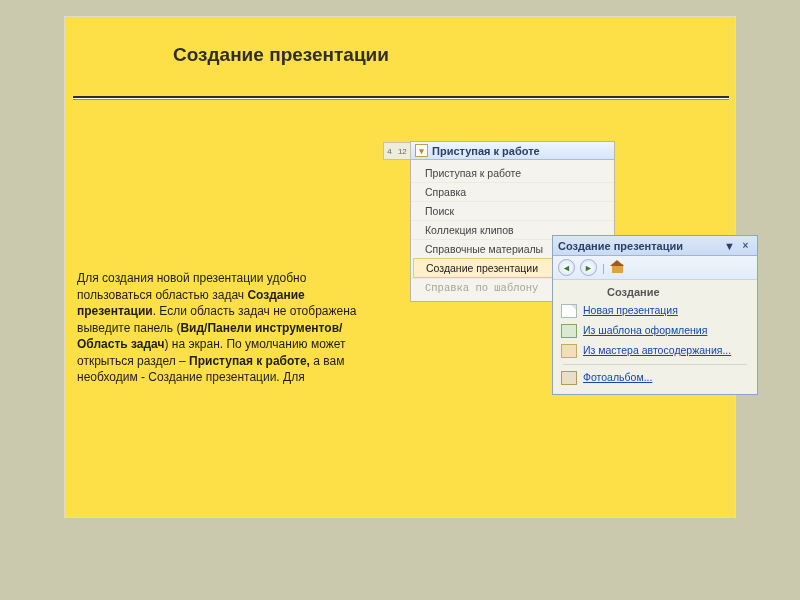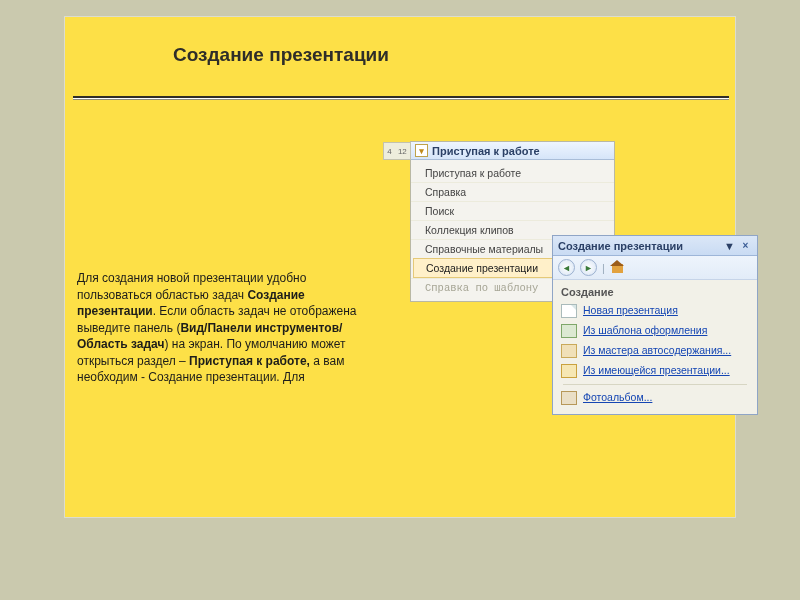--- a/index.html
+++ b/index.html
@@ -151,20 +151,21 @@
     left: 0; top: -1px;
     border-left: 7px solid transparent;
     border-right: 7px solid transparent;
     border-bottom: 6px solid #9b5c1a;
   }
   .section-label {
     padding: 6px 8px 3px;
     font-weight: bold;
     color: #555;
     font-size: 11px;
+    margin-left: 46px;
   }
   .pane-right ul { list-style: none; padding: 0 4px 6px; }
   .pane-right li {
     display: flex; align-items: flex-start; gap: 6px;
     padding: 3px 4px;
     color: #1546b3;
     text-decoration: underline;
     font-size: 10.5px;
     white-space: nowrap;
   }
@@ -240,24 +241,20 @@
         <span>Новая презентация</span>
       </li>
       <li>
         <span class="ico tmpl"></span>
         <span>Из шаблона оформления</span>
       </li>
       <li>
         <span class="ico wiz"></span>
         <span>Из мастера автосодержания...</span>
       </li>
-      <li>
-        <span class="ico open"></span>
-        <span>Из имеющейся презентации...</span>
-      </li>
       <div class="sep"></div>
       <li>
         <span class="ico photo"></span>
         <span>Фотоальбом...</span>
       </li>
     </ul>
   </div>
 
 </div>
 

